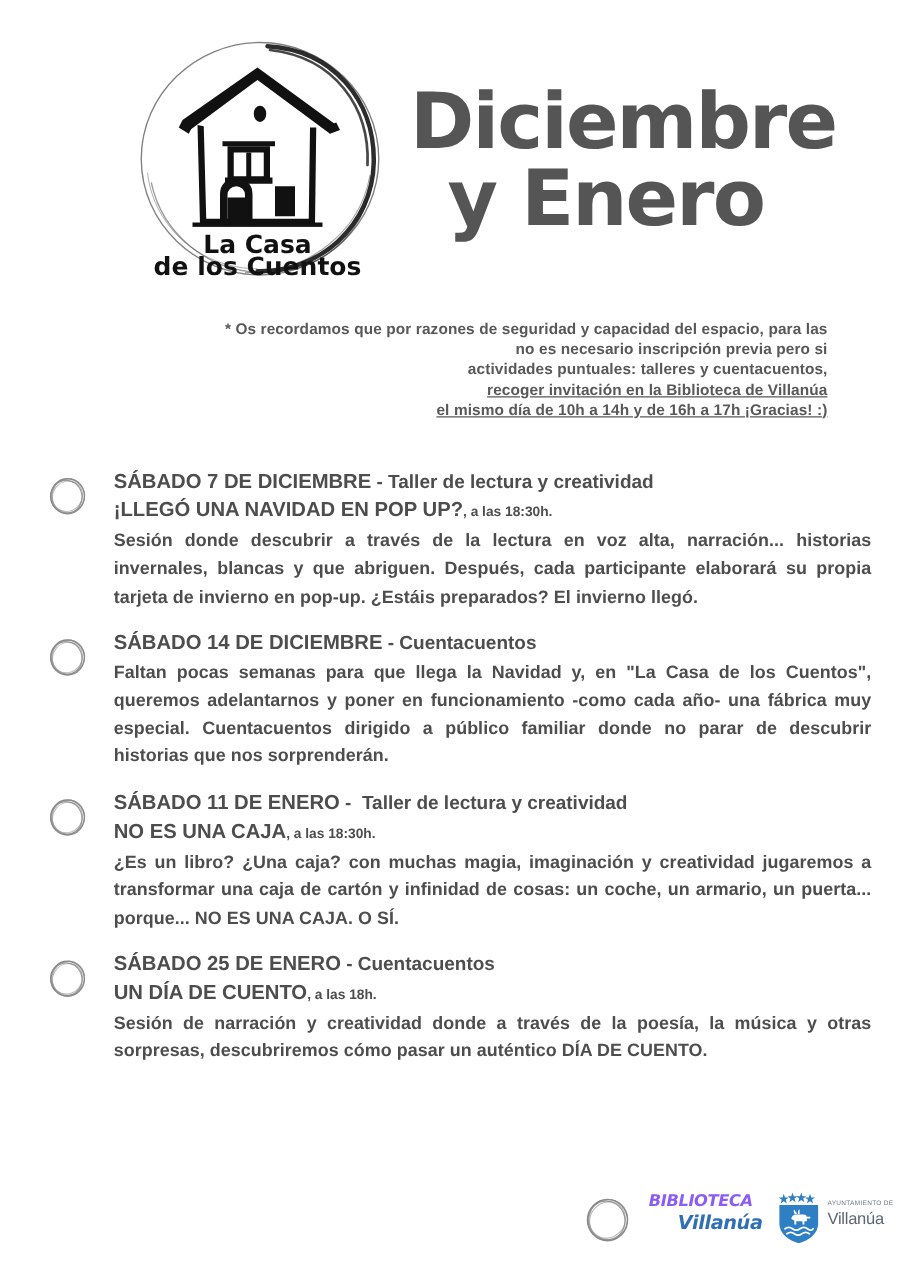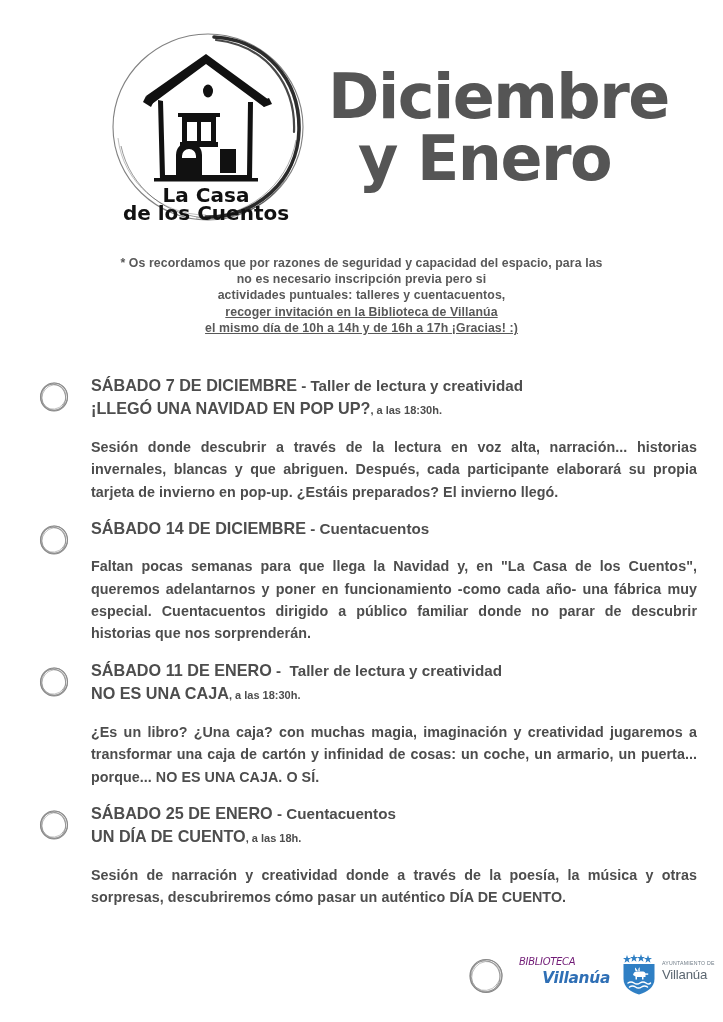--- a/index.html
+++ b/index.html
@@ -57,21 +57,21 @@
   .title-line.l2 {
     padding-left: 30px;
   }
 
   
   .notice {
     position: absolute;
     left: 61px;
     top: 255px;
     width: 601px;
-    text-align: center;
+    text-align: right;
     font-size: 12.3px;
     font-weight: bold;
     line-height: 16.2px;
     color: #585858;
     letter-spacing: 0.1px;
   }
   .notice .u { text-decoration: underline; display: block; }
 
   
   .events {
@@ -118,21 +118,21 @@
   }
   .ev-line2 .time {
     font-size: 11px;
   }
   .ev-body {
     font-size: 14.3px;
     font-weight: bold;
     line-height: 22.4px;
     color: #4d4d4d;
     text-align: justify;
-    margin-top: 15px;
+    margin-top: 1px;
     letter-spacing: 0.05px;
   }
 
   
   .footer {
     position: absolute;
     left: 0;
     bottom: 12px;
     width: 723px;
     height: 58px;
@@ -149,24 +149,24 @@
   .f-biblioteca {
     position: absolute;
     left: 519px;
     top: 1px;
     width: 92px;
     text-align: left;
   }
   .f-bib-top {
     font-family: "DejaVu Sans", sans-serif;
     font-style: italic;
-    font-weight: normal;
-    font-size: 10px;
+    font-weight: bold;
+    font-size: 13px;
     line-height: 17px;
-    color: #701a75;
+    color: #8b5cf6;
     letter-spacing: -0.3px;
   }
   .f-bib-bot {
     font-family: "DejaVu Sans", sans-serif;
     font-style: italic;
     font-weight: bold;
     font-size: 15.4px;
     line-height: 17px;
     color: #2f6fb5;
     letter-spacing: -0.3px;

